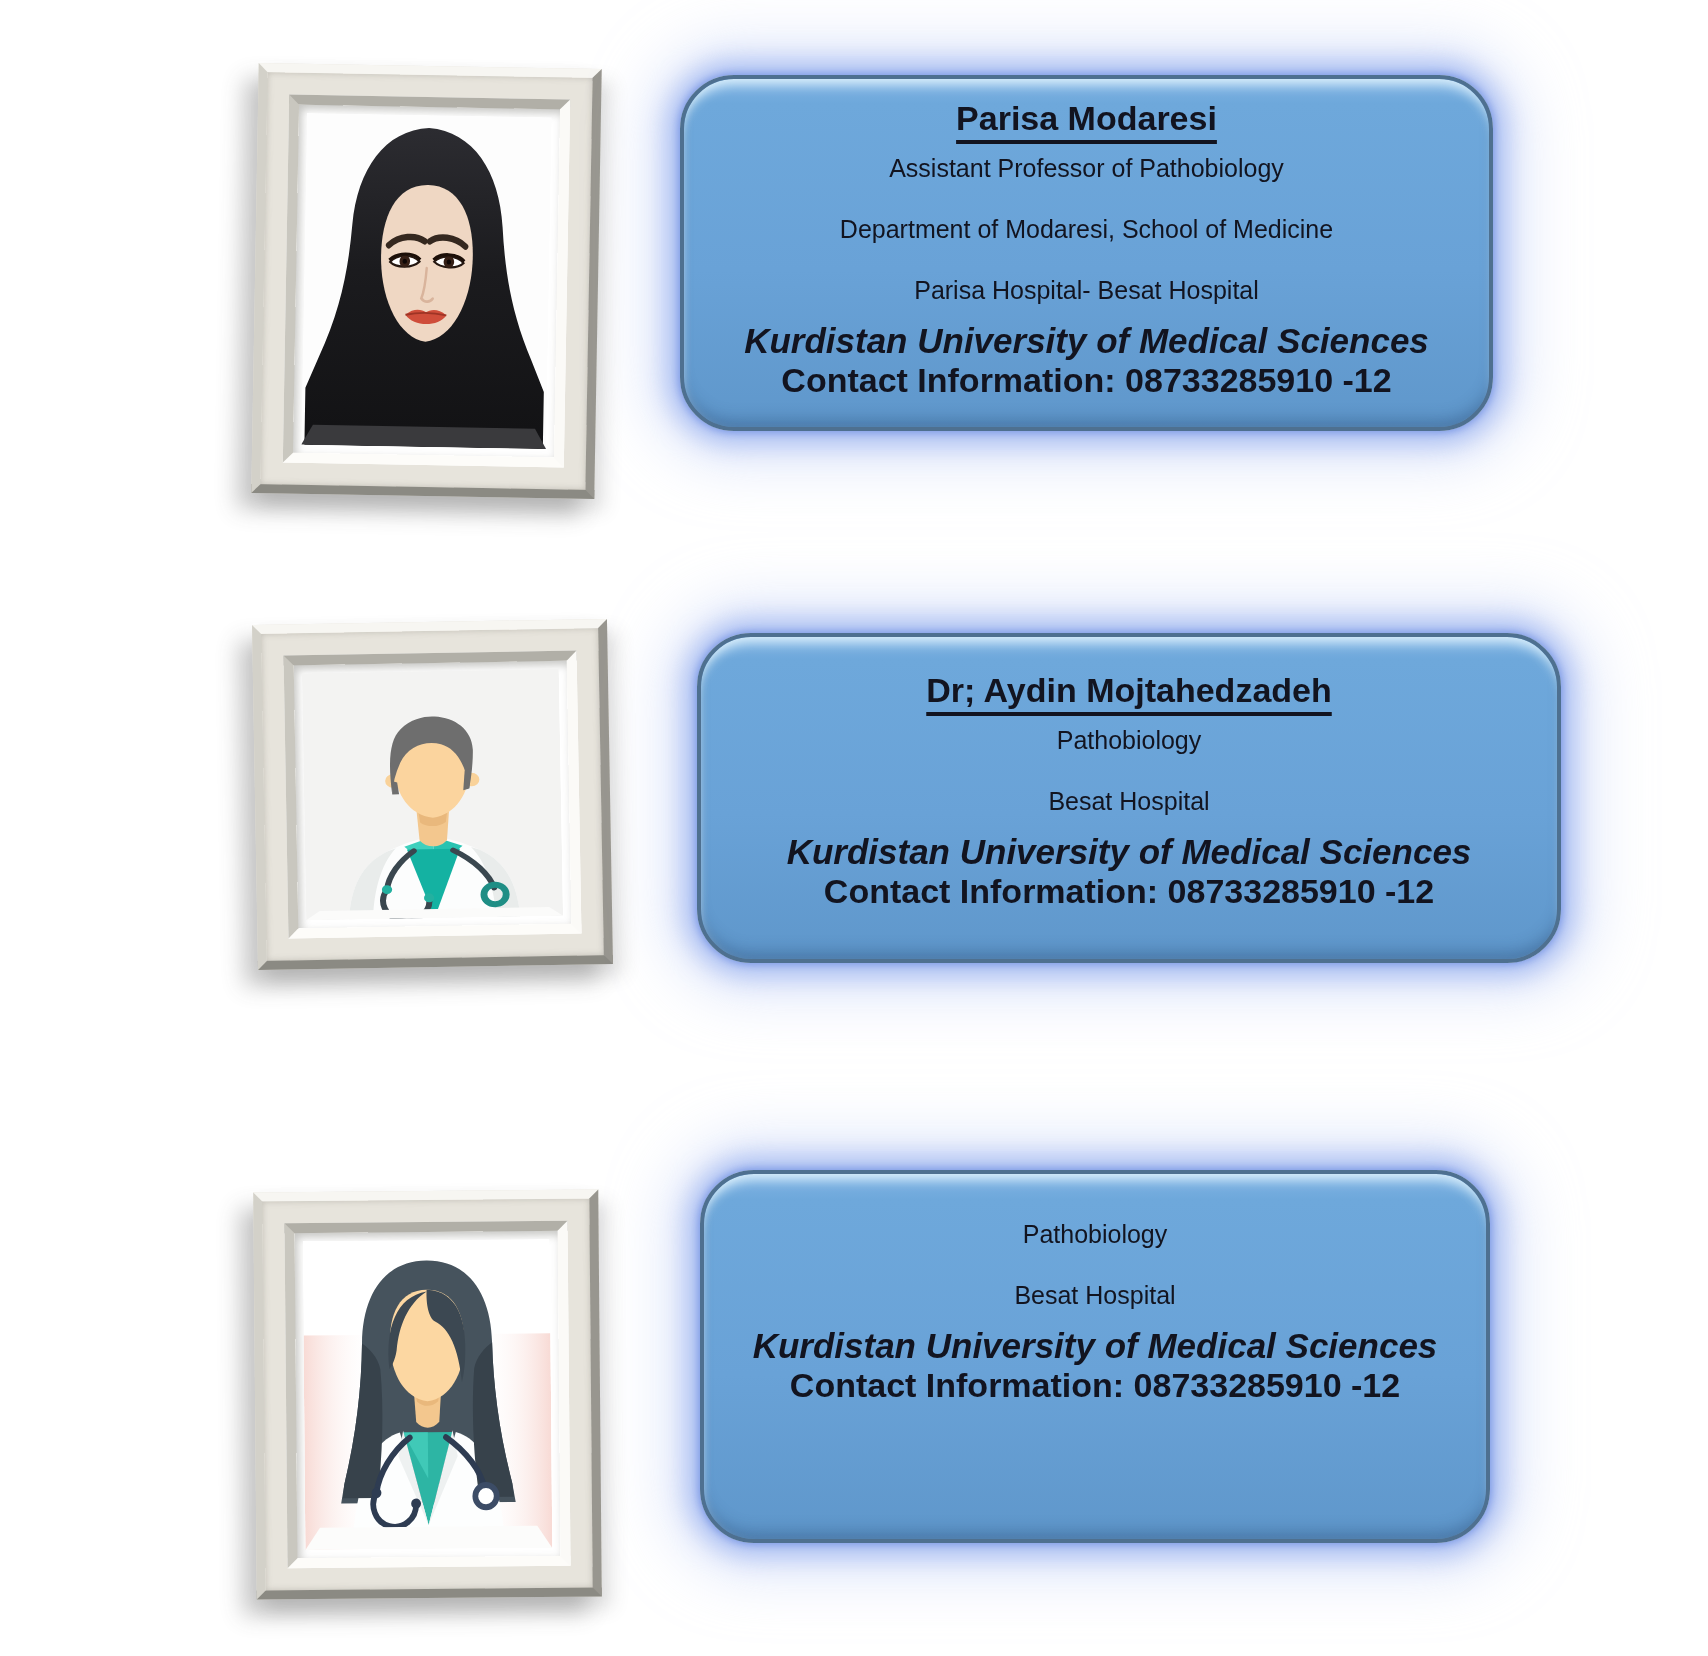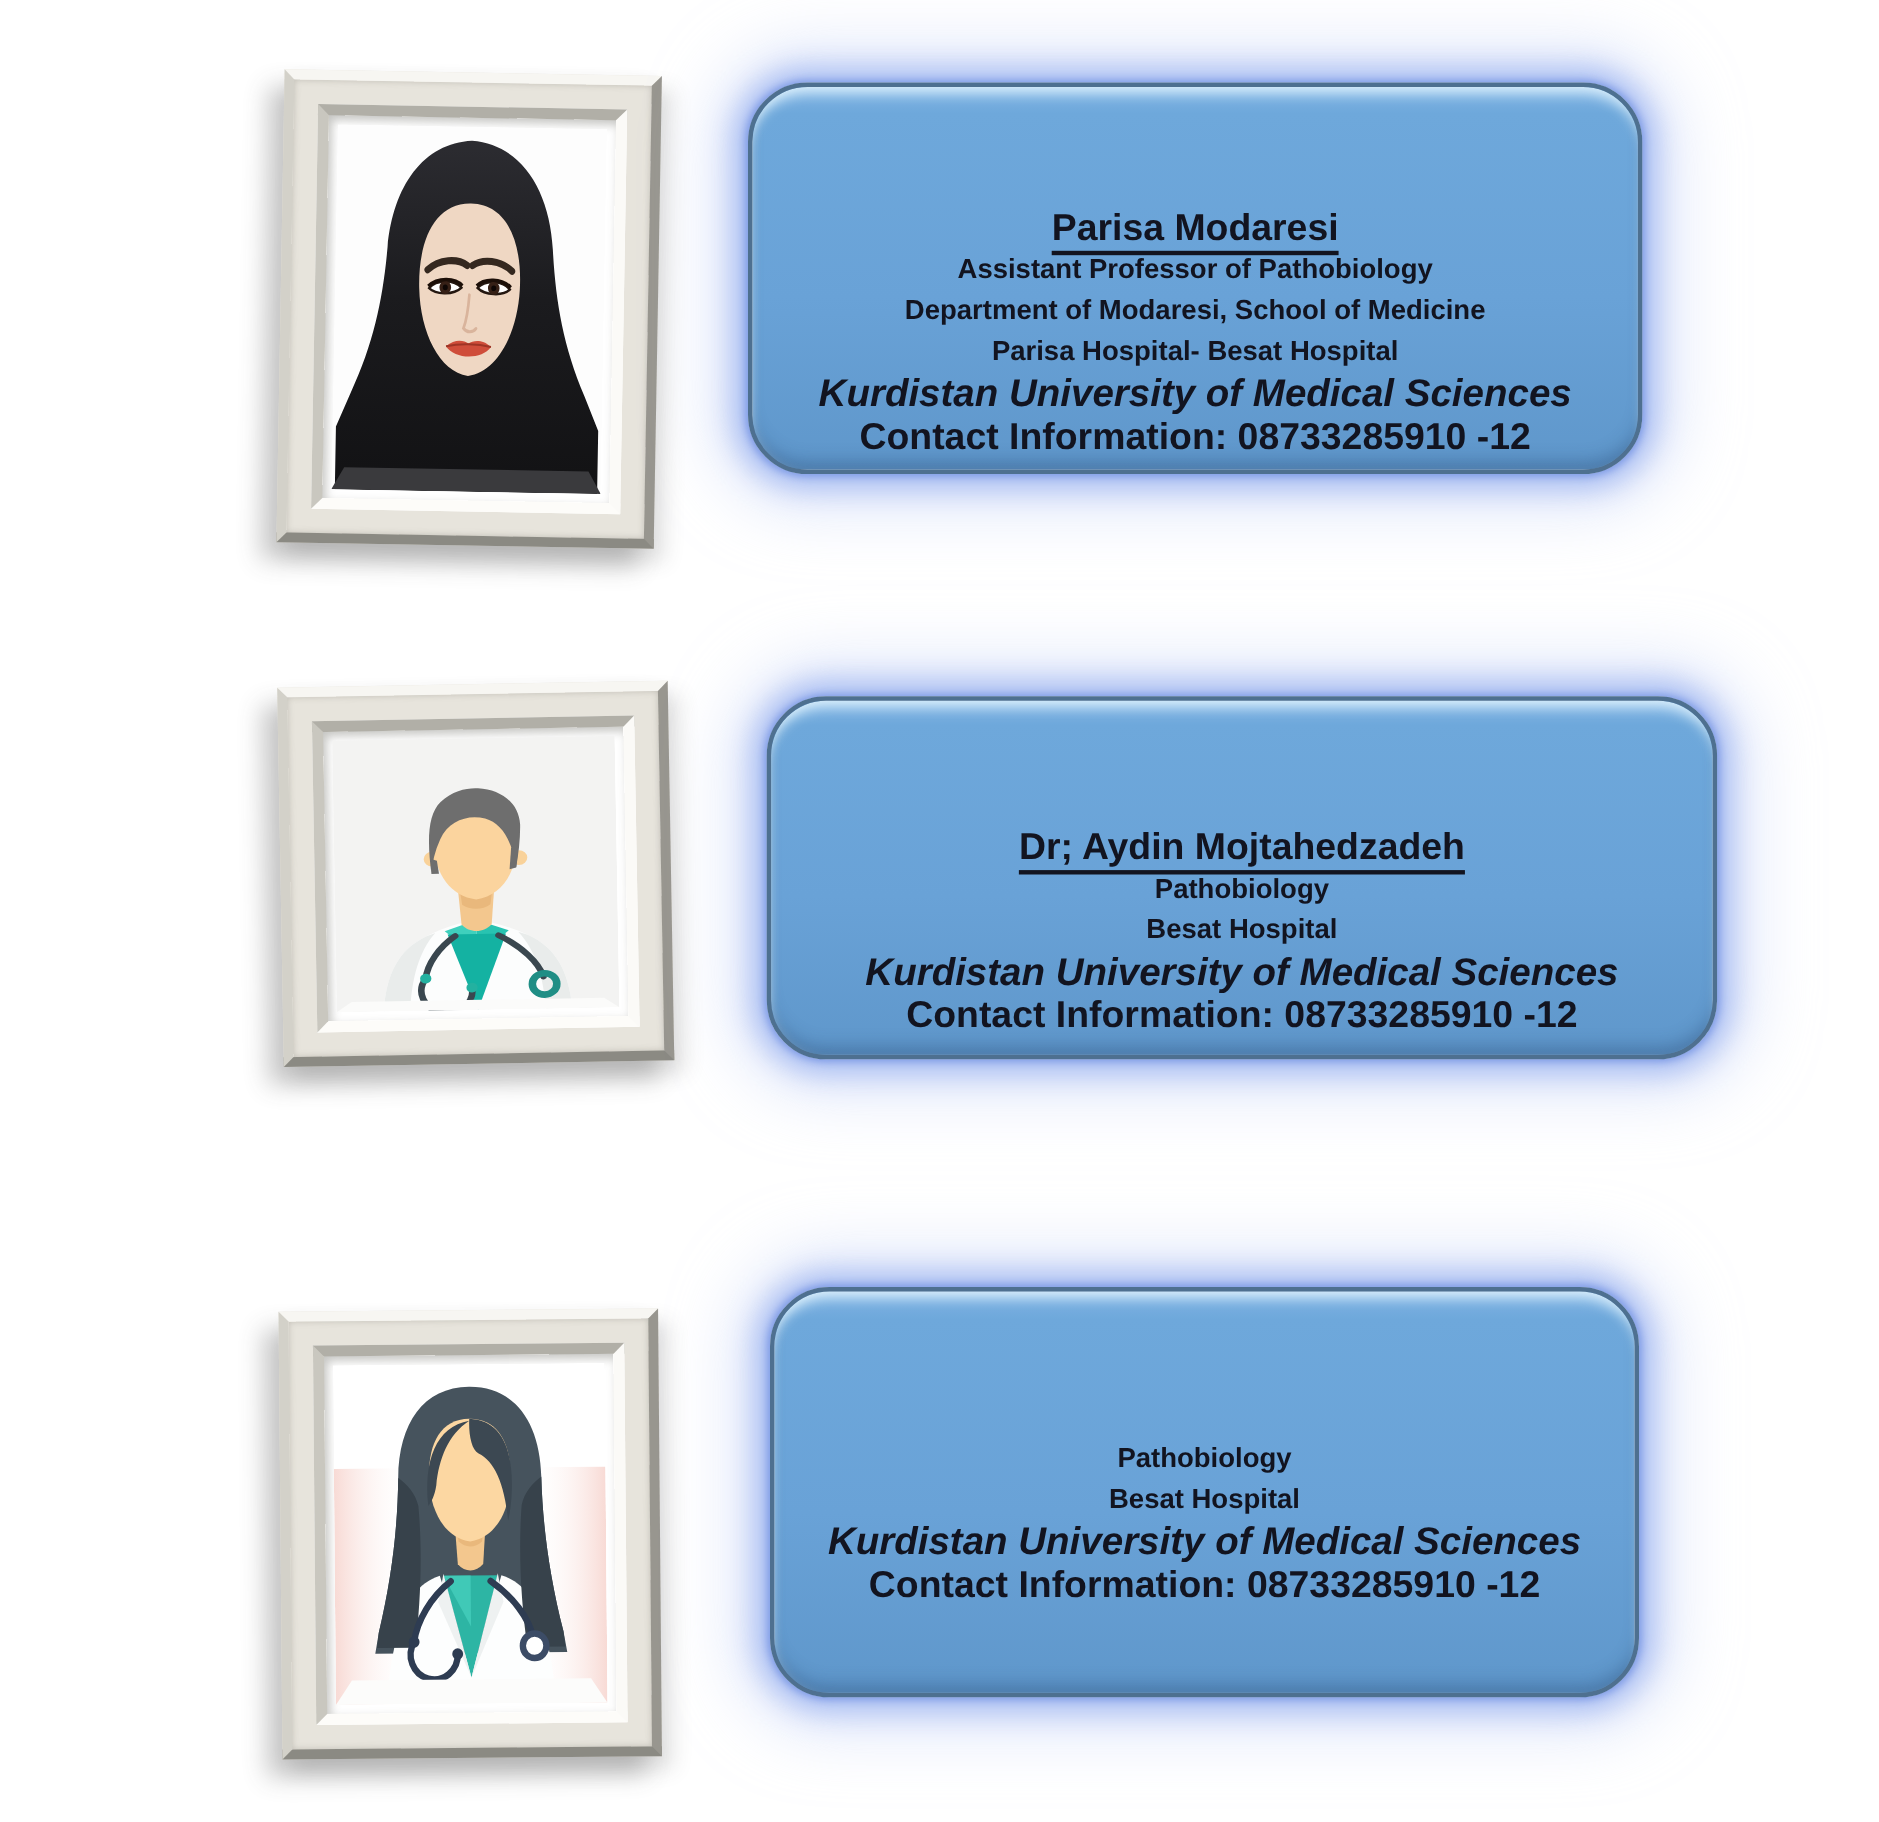--- a/index.html
+++ b/index.html
@@ -23,29 +23,29 @@
   
   .panel{position:absolute;box-sizing:border-box;border-radius:54px;
          background:linear-gradient(180deg,#7fb3e4 0%,#6ea8db 7%,#69a2d7 55%,#5f97cb 100%);
          border:4px solid #4e7090;
          box-shadow:0 0 7px 2px rgba(128,156,230,.95),
                     0 0 24px 14px rgba(156,180,240,.80),
                     0 0 54px 36px rgba(205,216,248,.55),
                     inset 0 12px 12px -6px rgba(232,248,255,.85),
                     inset 0 -14px 16px -8px rgba(25,55,95,.35),
                     inset 4px 0 10px -5px rgba(235,250,255,.45);
-         display:flex;flex-direction:column;align-items:center;justify-content:flex-end;
+         display:flex;flex-direction:column;align-items:center;justify-content:flex-start;
          text-align:center;color:#121420;}
   .panel-1{left:680px;top:75px;width:813px;height:356px;padding:20px 40px 10px;}
   .panel-2{left:697px;top:633px;width:864px;height:330px;padding:34px 40px 16px;}
   .panel-3{left:700px;top:1170px;width:790px;height:373px;padding:30px 40px 78px;}
 
   .name{margin:0;font-size:34px;font-weight:700;white-space:pre;
         text-decoration:underline;text-decoration-thickness:4px;text-underline-offset:10px;}
-  .line{margin:4px;font-size:25px;font-weight:700;}
+  .line{margin:16px;font-size:25px;font-weight:400;}
   .univ{margin:0;font-size:35px;font-weight:700;font-style:italic;}
   .contact{margin:0;font-size:34px;font-weight:700;
         text-decoration-thickness:3px;text-underline-offset:8px;}
 </style>
 </head>
 <body>
 
 <div class="page">
 
   <div class="frame frame-1">

